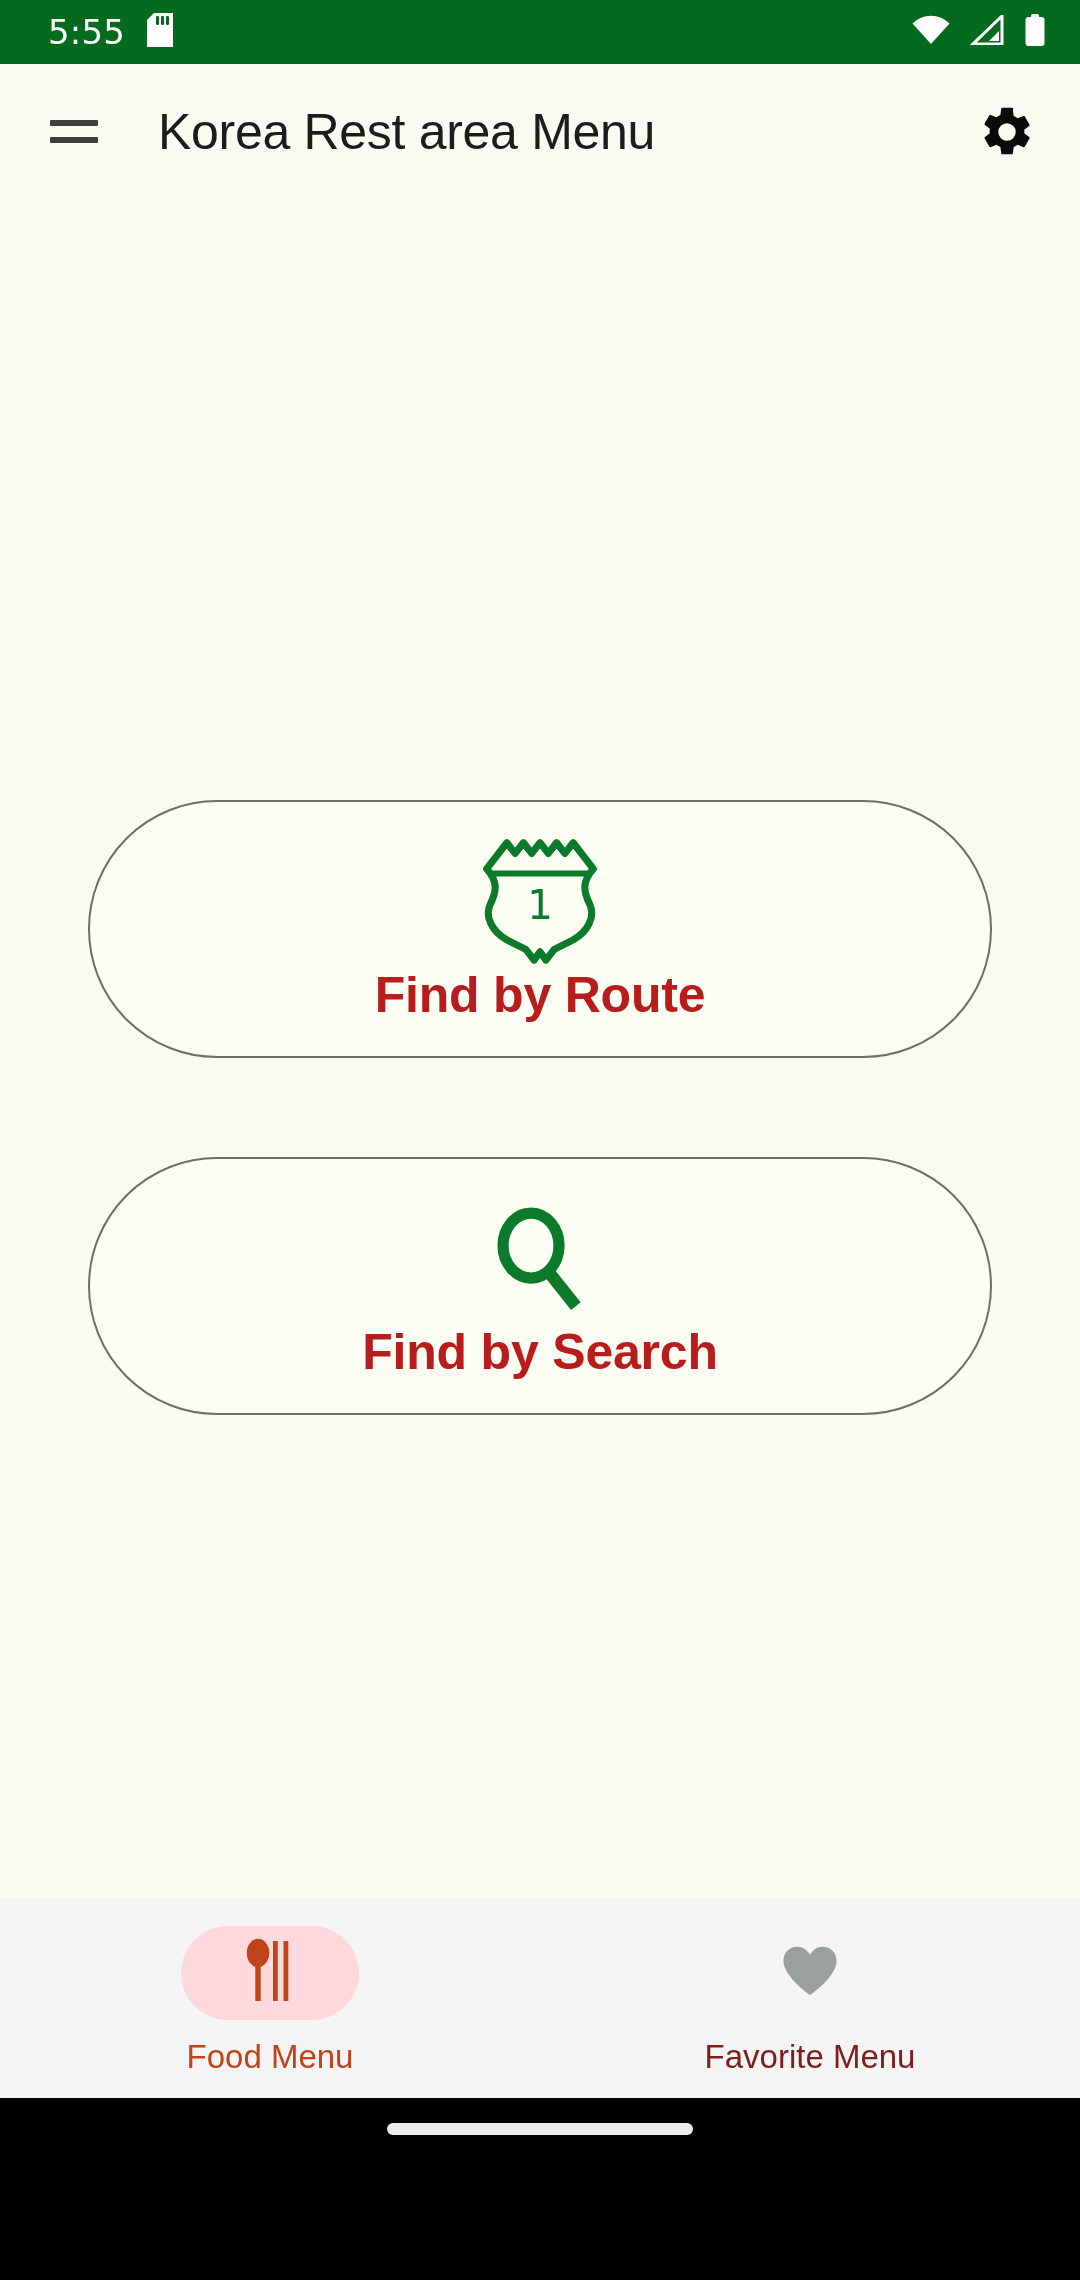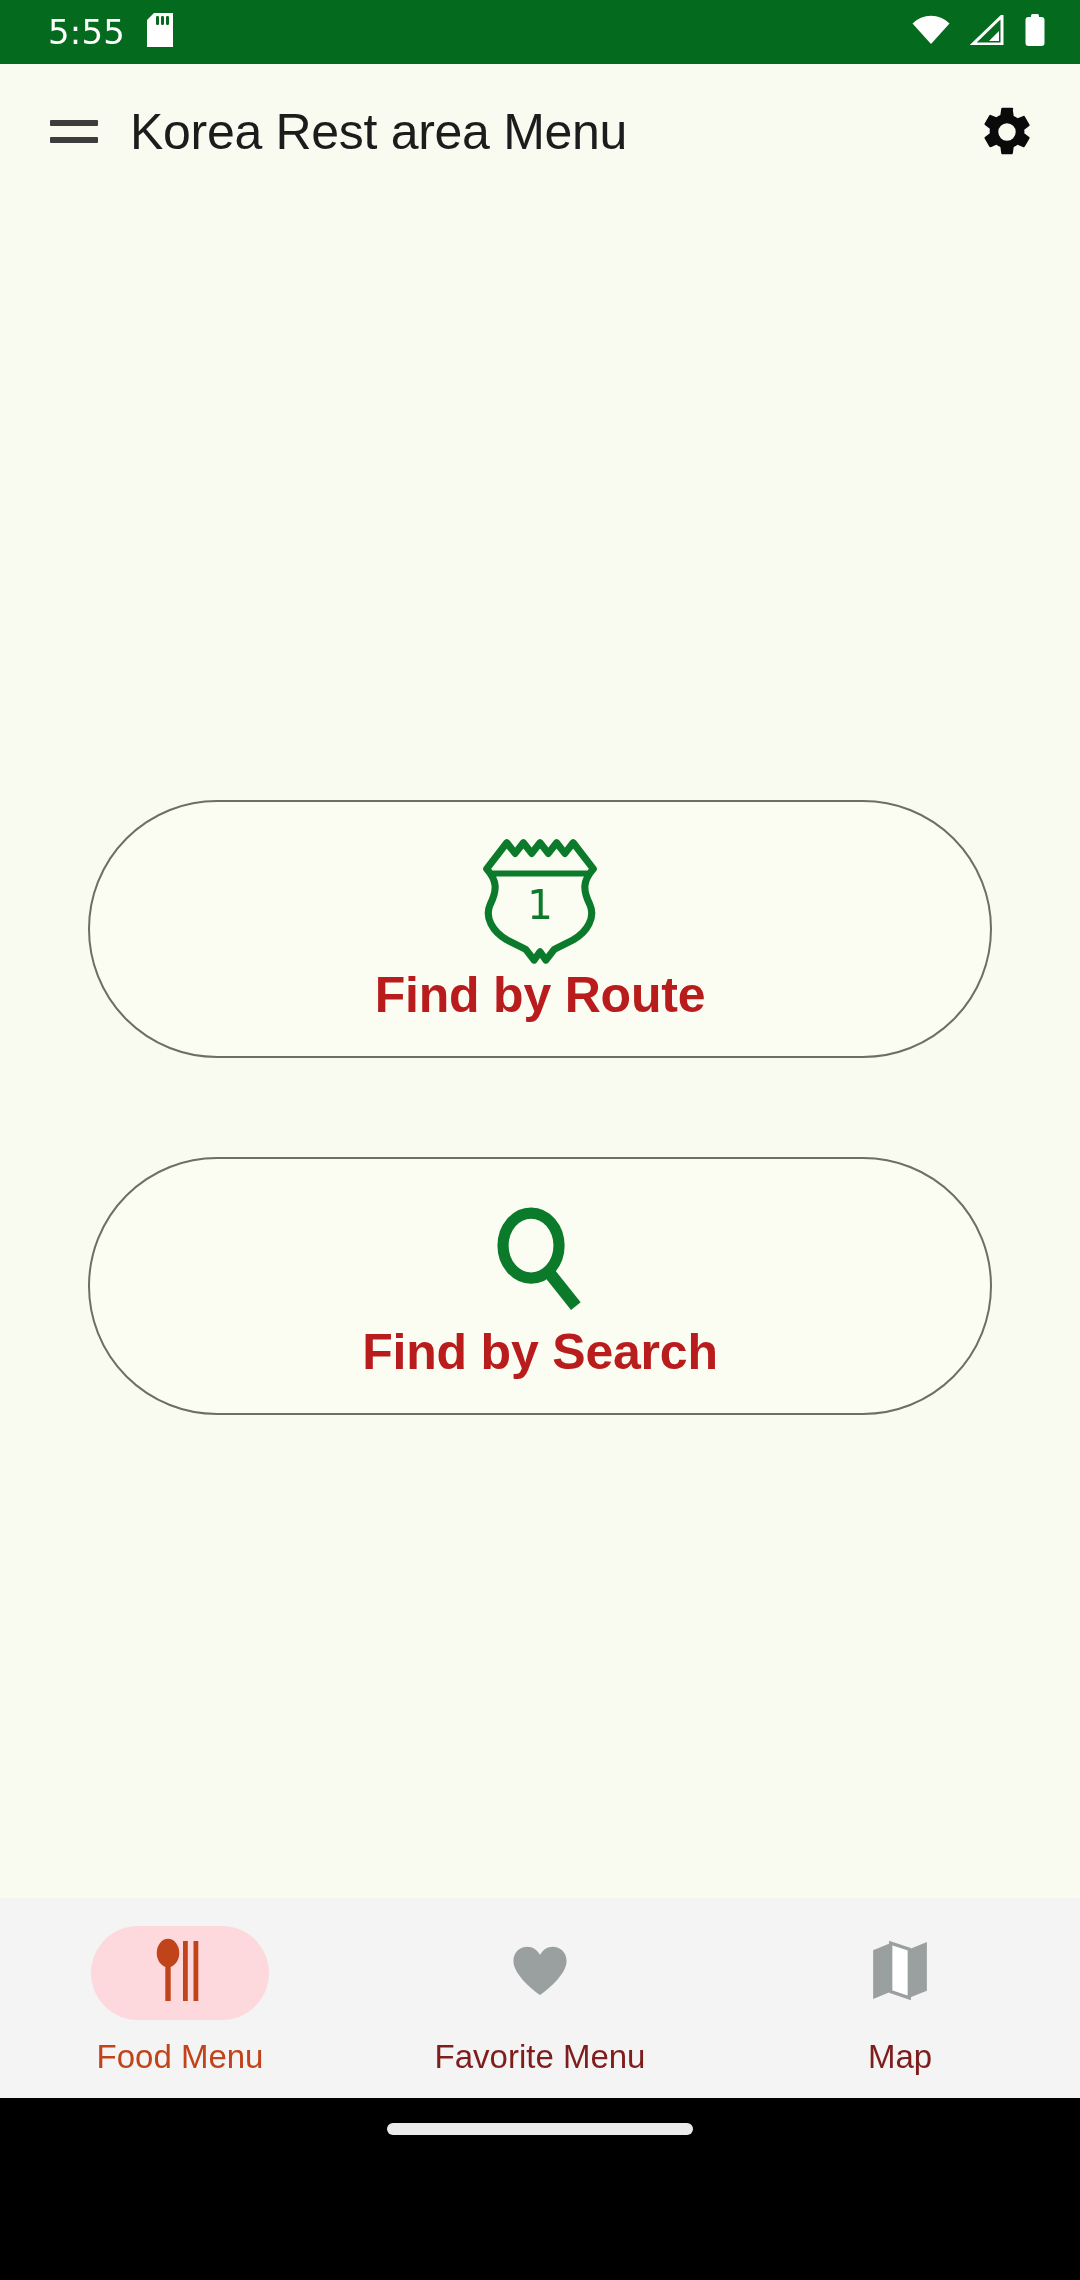--- a/index.html
+++ b/index.html
@@ -43,21 +43,21 @@
   #hamburger-btn {
     width:62px; height:62px;
     display:flex; flex-direction:column; justify-content:center;
     gap:11px; cursor:pointer;
   }
   #hamburger-btn span {
     display:block; width:48px; height:6px;
     background:#3D3D3D; border-radius:1px;
   }
   #app-title {
-    margin-left:18px;
+    margin-left:46px;
     font-size:50px;
     font-weight:400;
     color:#1C1C1C;
     letter-spacing:-0.3px;
     font-family:"Liberation Sans", sans-serif;
     white-space:nowrap;
   }
   #settings-btn {
     margin-left:auto;
     width:74px; height:74px;
@@ -238,34 +238,20 @@
       <div class="nav-icon-wrap">
         <span>
           <svg width="58" height="54" viewBox="0 0 24 22">
             <path d="M12 21 C12 21 1 13.4 1 6.9 C1 3.3 3.7 1 6.7 1 C9 1 11 2.4 12 4.4 C13 2.4 15 1 17.3 1 C20.3 1 23 3.3 23 6.9 C23 13.4 12 21 12 21 Z" fill="#9AA0A0"></path>
           </svg>
         </span>
       </div>
       <div class="nav-label">Favorite Menu</div>
     </div>
 
-    <div class="nav-item">
-      <div class="nav-icon-wrap">
-        <span>
-          <svg width="58" height="62" viewBox="0 0 28 30">
-            <path d="M1 5 L9.5 1.5 L9.5 25 L1 28.5 Z" fill="#9AA0A0"></path>
-            <path d="M18.5 4.5 L27 1 L27 24.5 L18.5 28 Z" fill="#9AA0A0"></path>
-            <path d="M9.5 1.5 L14 4.5 L14 25.5 L9.5 25 Z" fill="#9AA0A0" opacity="0.0"></path>
-            <path d="M9.5 1.5 L18.5 4.5 L18.5 28 L9.5 25 Z" fill="#FFFFFF" stroke="#9AA0A0" stroke-width="0"></path>
-            <path d="M9.5 1.5 L18.5 4.5 L18.5 28 L9.5 25 Z" fill="none" stroke="#9AA0A0" stroke-width="1.6"></path>
-          </svg>
-        </span>
-      </div>
-      <div class="nav-label">Map</div>
-    </div>
 
   </div>
 
   <div id="system-nav">
     <div id="home-indicator"></div>
   </div>
 
 </div>
 
 </body></html>

